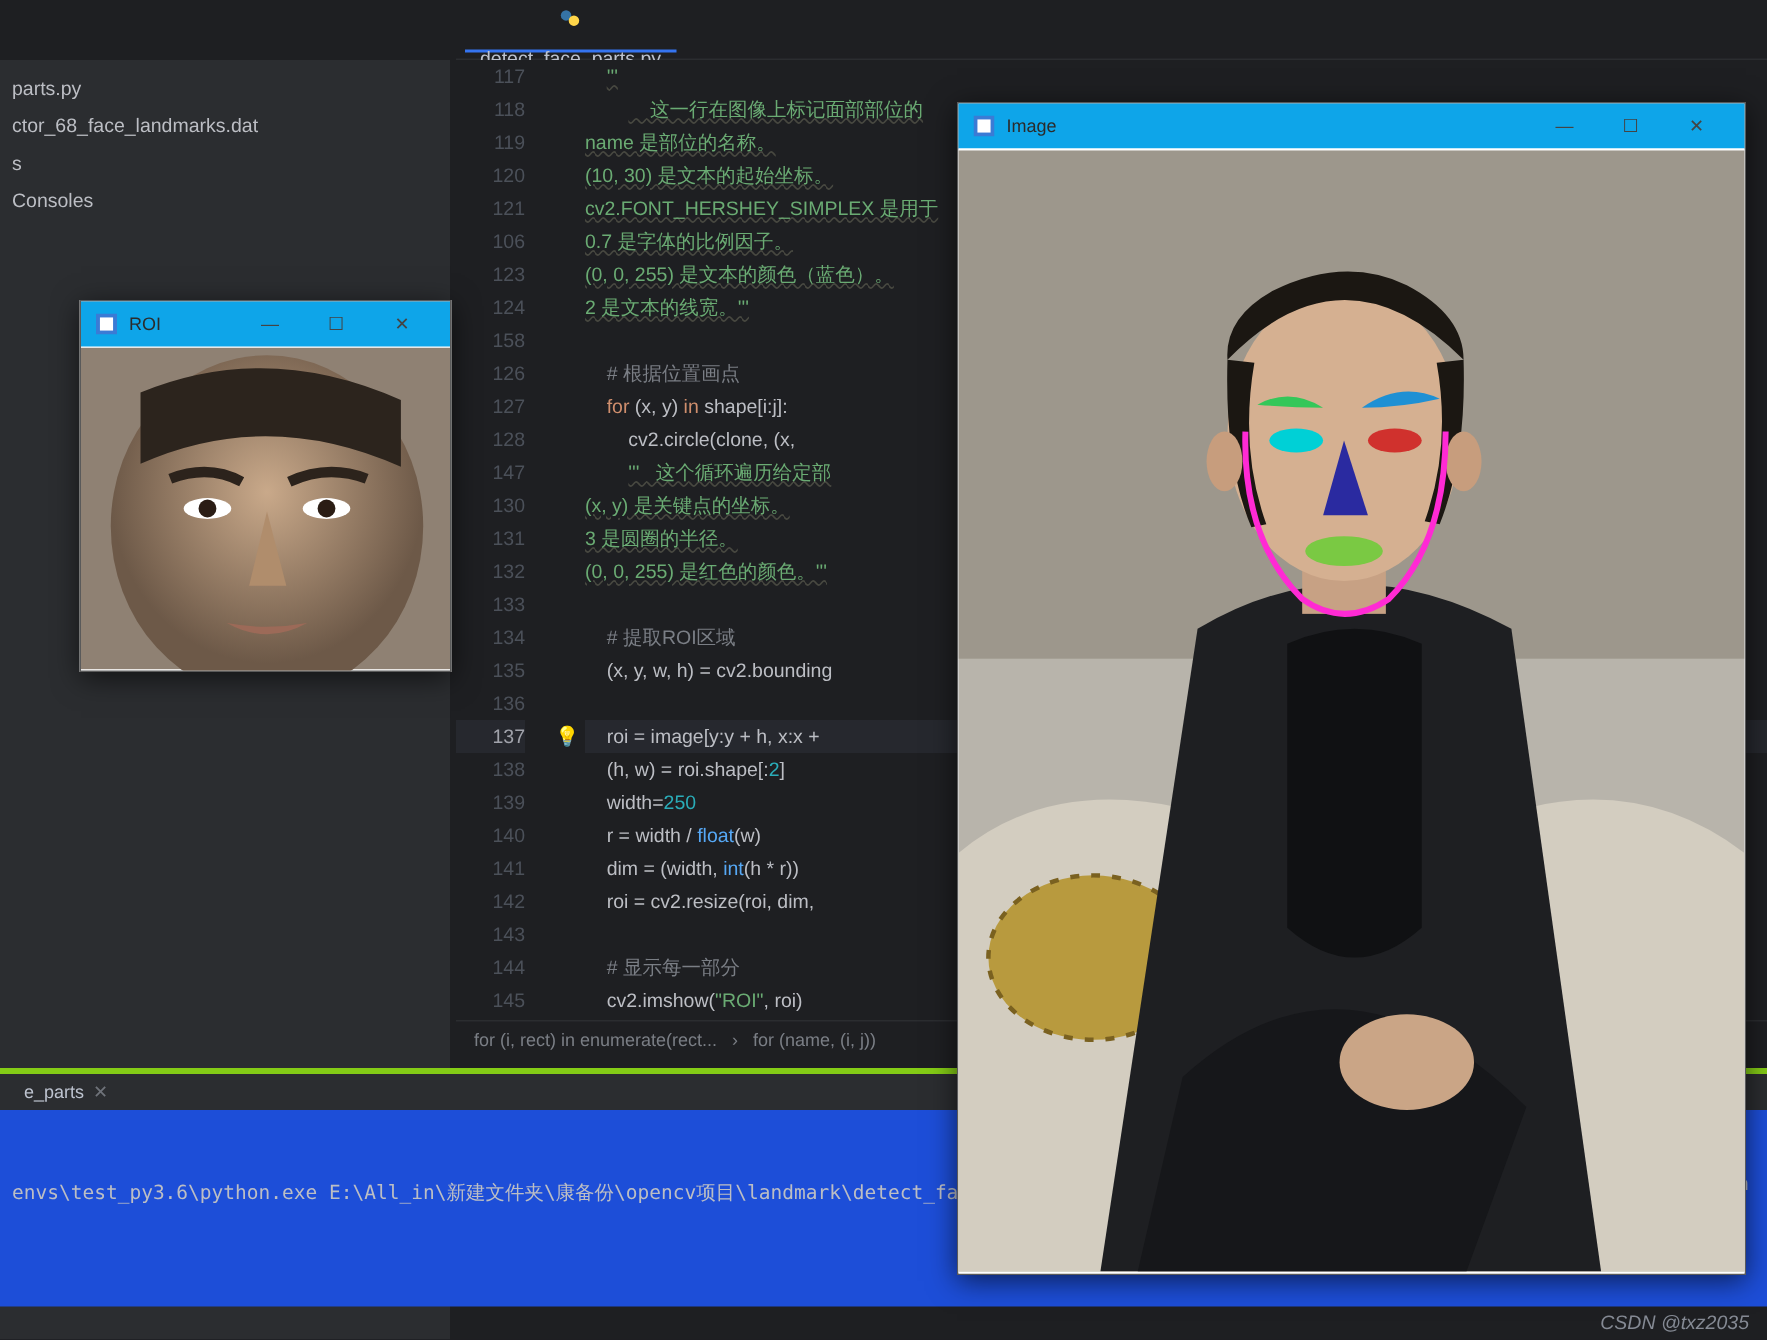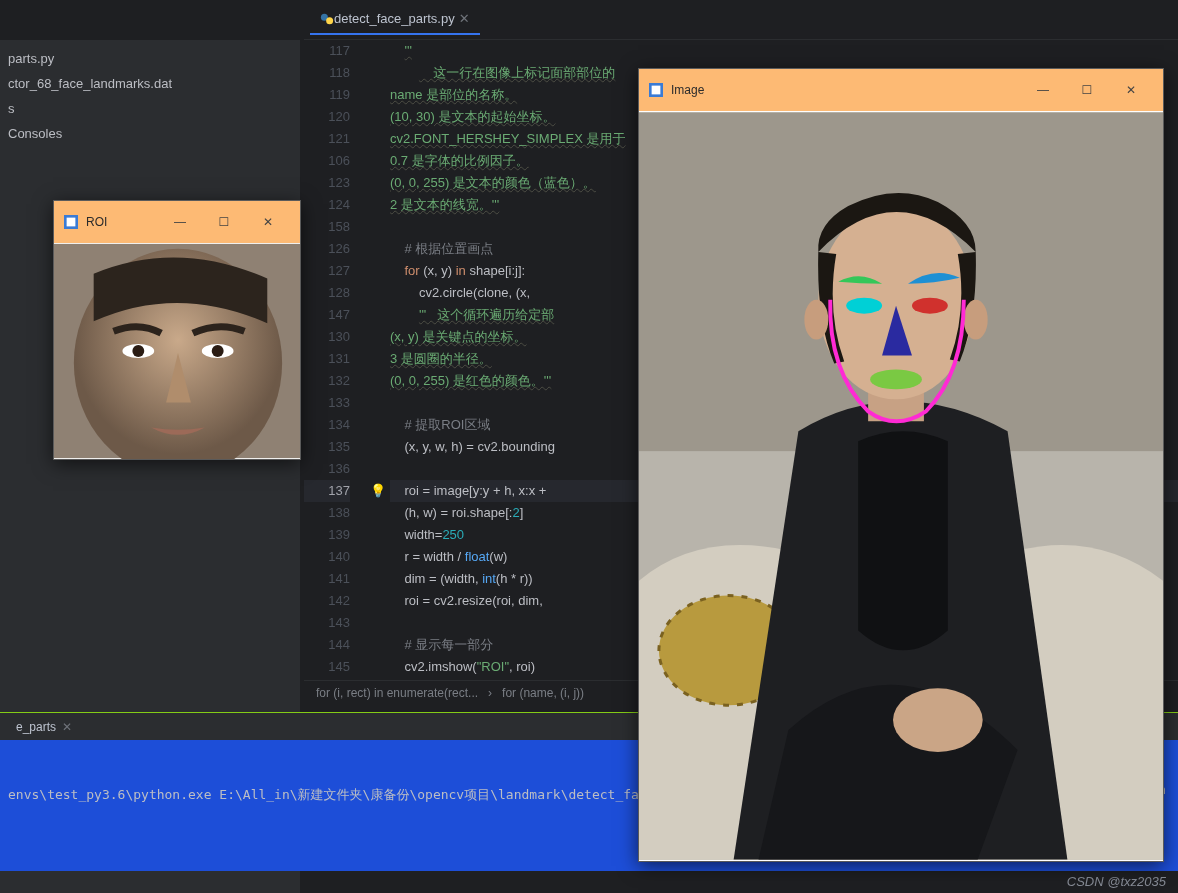--- a/index.html
+++ b/index.html
@@ -1,20 +1,20 @@
 <!DOCTYPE html>
 <html><head>
 <meta charset="utf-8">
 <style>
   * { margin:0; padding:0; box-sizing:border-box; font-family:"Segoe UI","Microsoft YaHei",sans-serif; }
   body { width:1178px; height:893px; background:#1e1f22; color:#bcbec4; overflow:hidden; position:relative; font-size:13px; }
 
   
   .tabbar { position:absolute; left:304px; top:0; right:0; height:40px; background:#1e1f22; display:flex; align-items:center; padding-left:6px; border-bottom:1px solid #2b2d30;}
-  .tab { display:flex; align-items:center; gap:0; padding:0 10px; height:30px; color:#bdc3cf; border-bottom:2px solid #3574f0;}
+  .tab { display:flex; align-items:center; gap:12px; padding:0 10px; height:30px; color:#bdc3cf; border-bottom:2px solid #3574f0;flex-direction:column;}
   .tab .pyicon { width:14px; height:14px; display:inline-block; }
   .tab .closex { color:#6f737a; font-size:13px; padding-left:4px;}
 
   
   .sidebar { position:absolute; left:0; top:40px; width:300px; bottom:0; background:#2b2d30; }
   .breadcrumb { padding:8px 4px 10px 0; color:#bcbec4; font-size:12px; white-space:nowrap; overflow:hidden;}
   .filelist { padding:6px 0; }
   .filelist div { padding:5px 8px; color:#bcbec4; font-size:13px; }
 
   
@@ -30,32 +30,32 @@
   .str { color:#6aab73; }
   .num { color:#2aacb8; }
   .fn  { color:#56a8f5; }
   .grn { color:#6aab73; }
   .cm  { color:#7a7e85; }
   .squig { text-decoration: underline wavy rgba(150,150,120,0.35); text-decoration-thickness:1px;}
 
   .editor-crumb { position:absolute; left:304px; right:0; top:680px; height:24px; background:#1e1f22; border-top:1px solid #2b2d30; color:#7a7e85; font-size:12px; display:flex; align-items:center; padding-left:12px; gap:10px;}
 
   
-  .runtab { position:absolute; left:0; right:0; top:712px; height:28px; background:#2b2d30; display:flex; align-items:center; padding-left:8px; border-top:1px solid #84cc16;text-align:center;}
+  .runtab { position:absolute; left:0; right:0; top:712px; height:28px; background:#2b2d30; display:flex; align-items:center; padding-left:8px; border-top:4px solid #84cc16;text-align:center;}
   .runtab .t { padding:4px 8px; color:#bdc3cf; font-size:12px; display:flex; align-items:center; gap:6px;}
   .runtab .t .closex { color:#6f737a; }
   .terminal { position:absolute; left:0; right:0; top:740px; bottom:22px; background:#1d4ed8; font-family:Consolas,monospace; font-size:13px; color:#bcbec4; padding:46px 8px 8px 8px; white-space:pre; }
 
   .statusbar-right { position:absolute; right:12px; bottom:4px; color:#858a94; font-size:13px;font-style:italic;}
   .floating-txt { position:absolute; right:20px; top:295px; color:#6a9955; font-size:13px; font-family:Consolas,monospace;}
   .floating-txt2 { position:absolute; right:12px; top:782px; color:#bcbec4; font-size:13px; font-family:Consolas,monospace;}
 
   
   .win { position:absolute; background:#fff; border:1px solid #5a5a5a; box-shadow:0 4px 18px rgba(0,0,0,0.6); }
-  .win .titlebar { height:42px; background:#fdba74; display:flex; align-items:center; padding:0 10px; gap:8px; color:#2b2b2b; font-size:12px;}
+  .win .titlebar { height:30px; background:#0ea5e9; display:flex; align-items:center; padding:0 10px; gap:8px; color:#2b2b2b; font-size:12px;}
   .win .titlebar .ticon { width:14px; height:14px; }
   .win .btns { margin-left:auto; display:flex; gap:0;}
   .win .btns span { width:44px; height:30px; display:flex; align-items:center; justify-content:center; color:#444; }
   #roi-win { left:53px; top:200px; width:248px; }
   #roi-win .content { width:100%; height:216px; }
 
   
   #img-win { left:638px; top:68px; width:526px; }
   #img-win .content { width:100%; height:750px; position:relative; background:#fff;}
 

